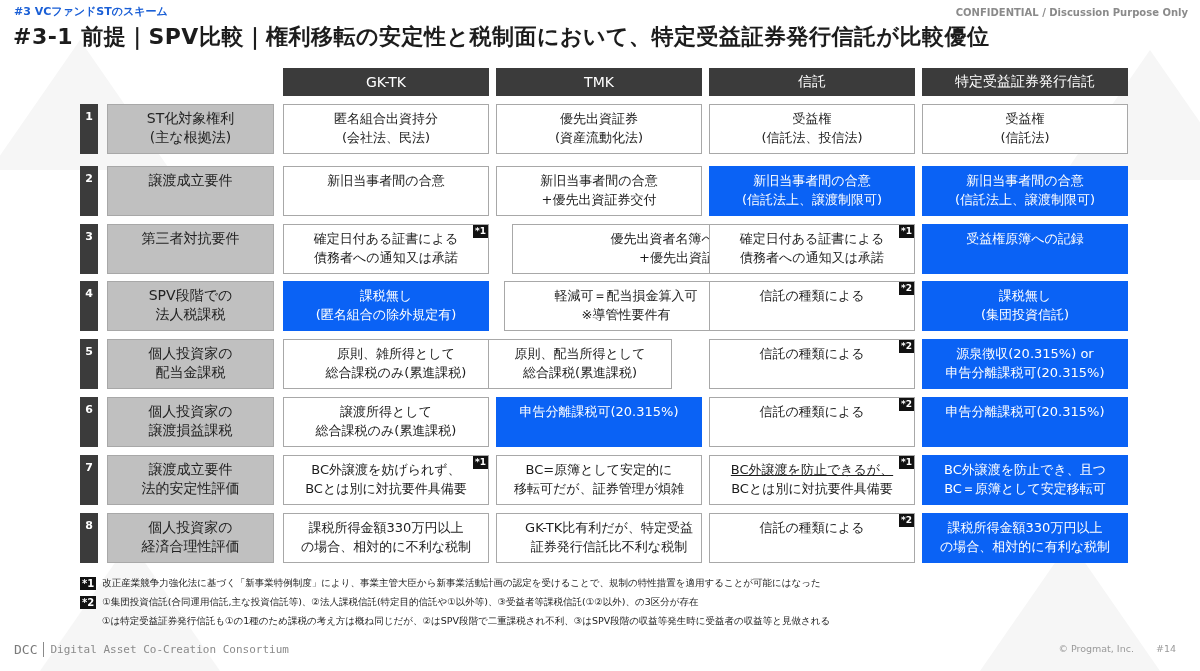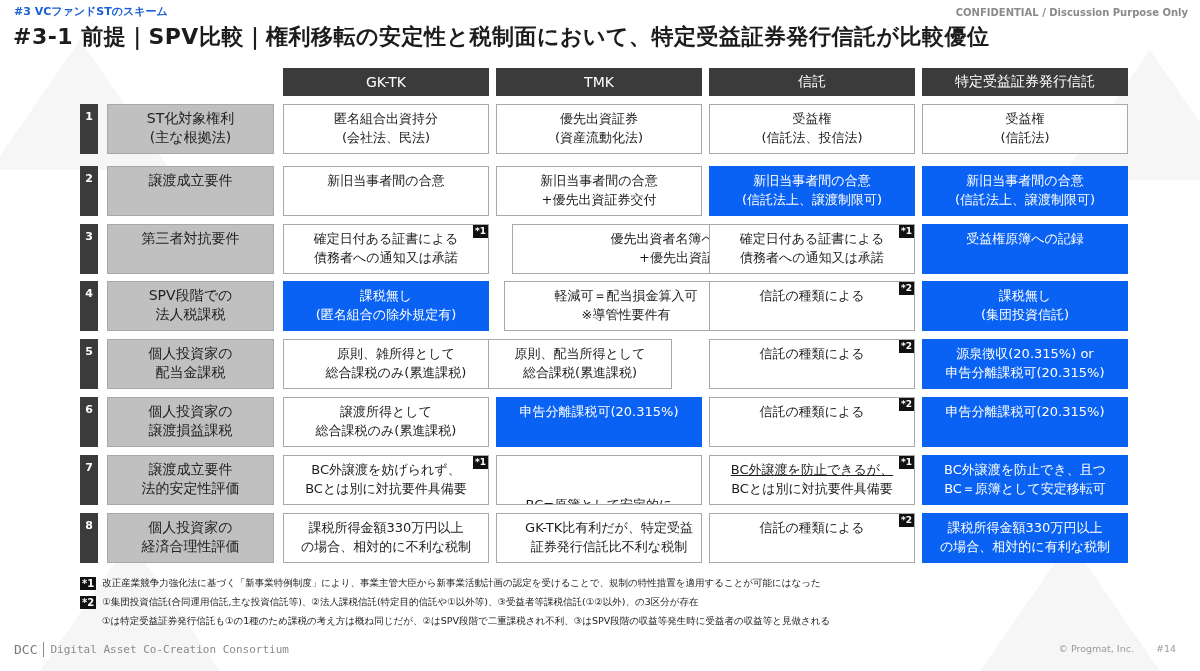--- a/index.html
+++ b/index.html
@@ -194,21 +194,21 @@
       <div class="label-cell">
         <div style="min-height: 19px;">譲渡成立要件</div>
         <div style="min-height: 19px;">法的安定性評価</div>
       </div>
       <div class="cell" style="left: 203px; width: 206px;">
         <div style="min-height: 19px;">BC外譲渡を妨げられず、</div>
         <div style="min-height: 19px;">BCとは別に対抗要件具備要</div>
         <span class="note-badge">*1</span>
       </div>
       <div class="cell" style="left: 416px; width: 206px;">
-        <div style="min-height: 19px; margin-top: 35px;">BC=原簿として安定的に</div>
+        <div style="min-height: 19px;">BC=原簿として安定的に</div>
         <div style="min-height: 19px;">移転可だが、証券管理が煩雑</div>
       </div>
       <div class="cell" style="left: 629px; width: 206px;">
         <div style="min-height: 19px; text-decoration: underline;">BC外譲渡を防止できるが、</div>
         <div style="min-height: 19px;">BCとは別に対抗要件具備要</div>
         <span class="note-badge">*1</span>
       </div>
       <div class="cell blue" style="left: 842px; width: 206px;">
         <div style="min-height: 19px;">BC外譲渡を防止でき、且つ</div>
         <div style="min-height: 19px;">BC＝原簿として安定移転可</div>

